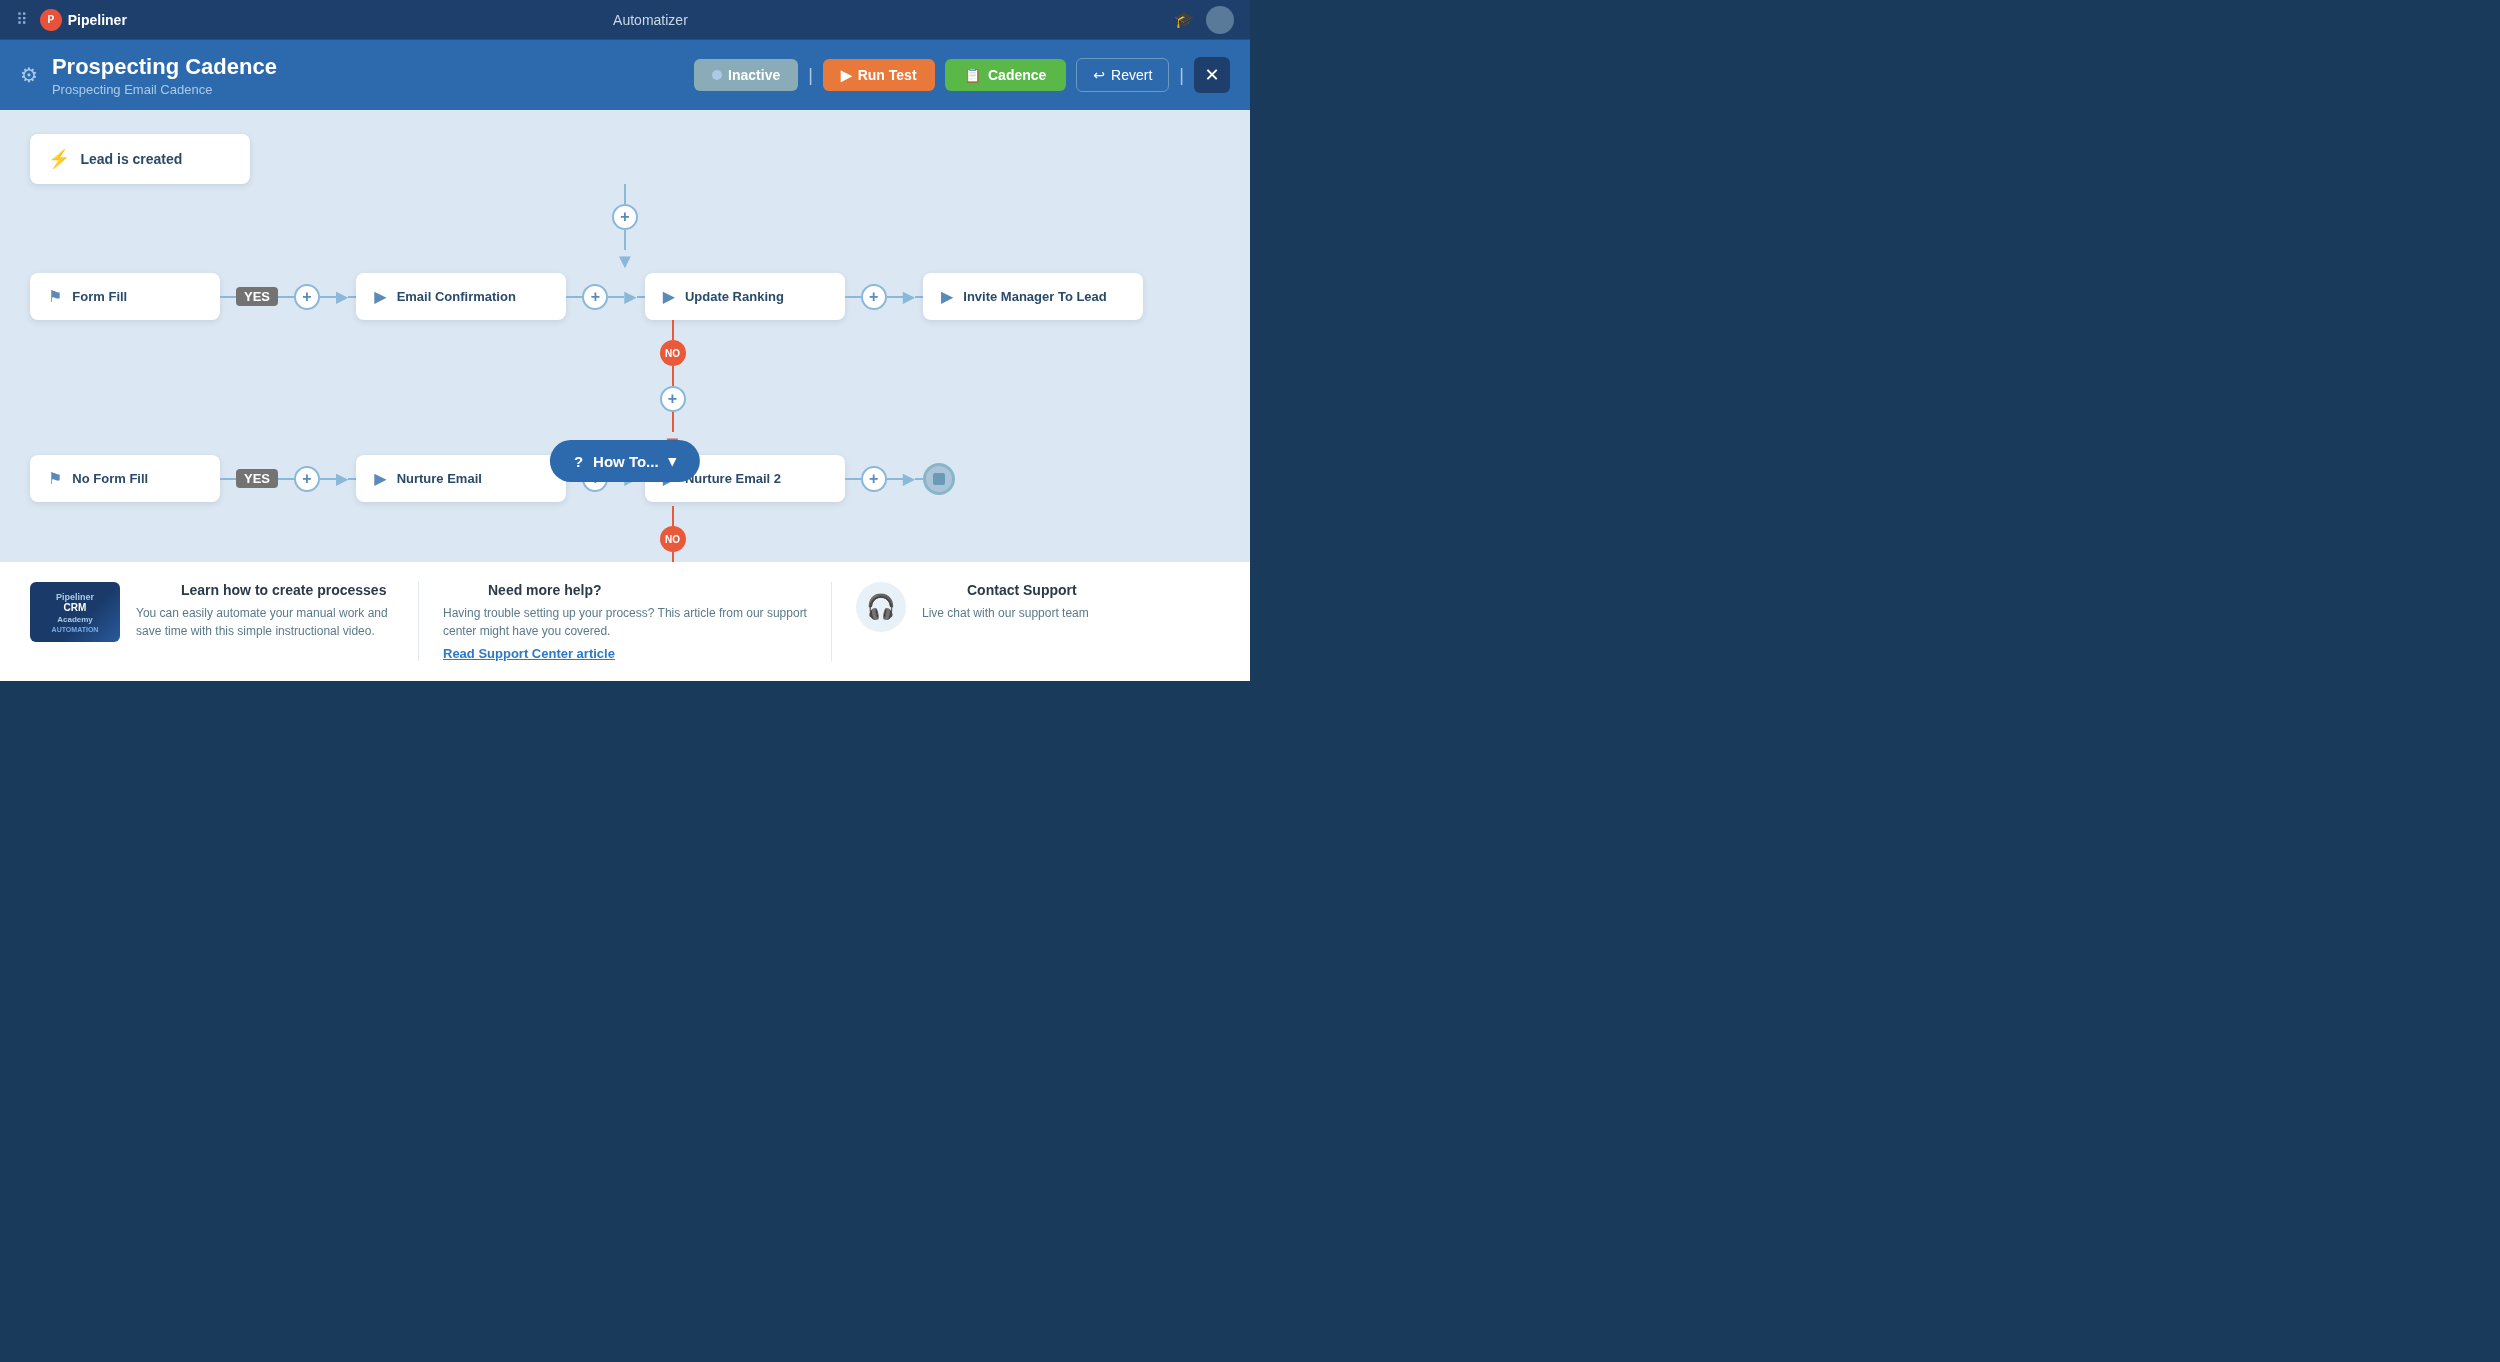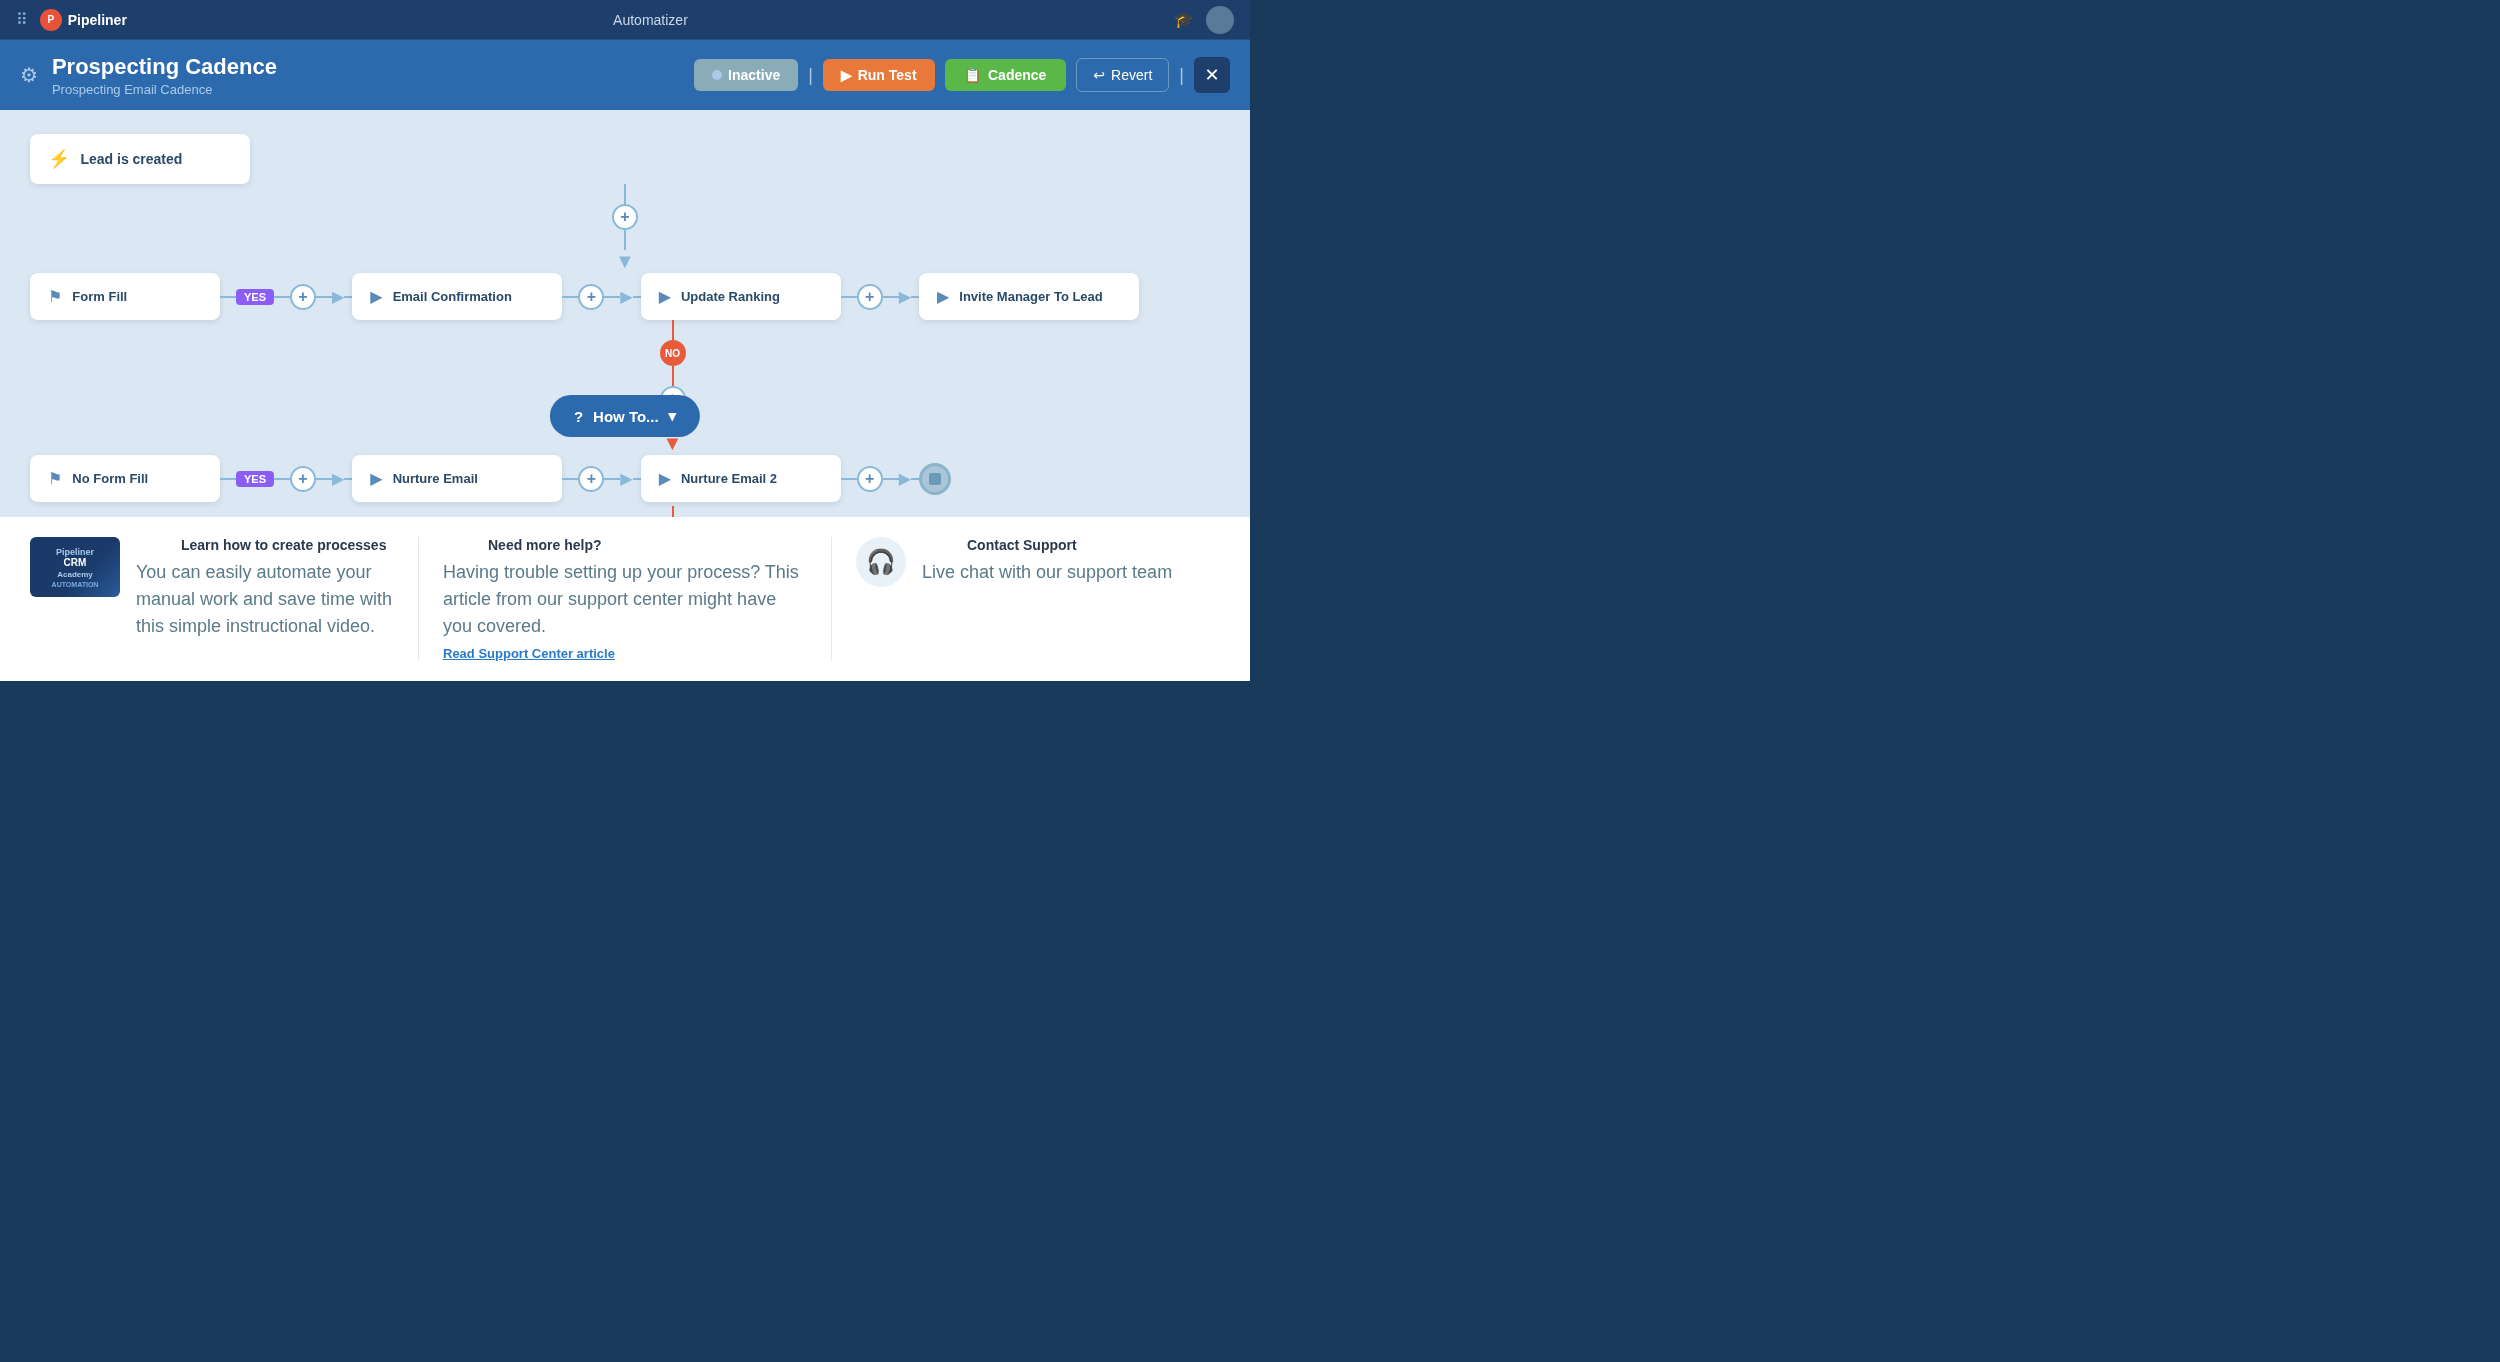--- a/index.html
+++ b/index.html
@@ -149,23 +149,23 @@
       font-size: 16px;
       cursor: pointer;
       display: flex; align-items: center; justify-content: center;
       font-weight: bold;
       flex-shrink: 0;
     }
     .arrow-right { color: #8ab8d8; font-size: 16px; }
     .arrow-down { color: #8ab8d8; font-size: 20px; }
     .arrow-down-red { color: #e85a3a; font-size: 20px; }
     .yes-badge {
-      background: #8b5cf6;
-      color: white;
-      font-size: 11px;
+      background: #737373;
+      color: white;
+      font-size: 13px;
       font-weight: 700;
       padding: 2px 8px;
       border-radius: 4px;
     }
     .no-badge {
       background: #e85a3a;
       color: white;
       font-size: 11px;
       font-weight: 700;
       padding: 3px 7px;
@@ -215,21 +215,21 @@
       border-radius: 6px;
       background: linear-gradient(135deg, #1a3a6a 60%, #2a5a9a 100%);
       flex-shrink: 0;
       display: flex; align-items: center; justify-content: center;
       position: relative;
       overflow: hidden;
     }
     .thumb-logo { color: white; font-size: 11px; font-weight: bold; text-align: center; }
     .help-text-group {}
     .help-title { font-size: 14px; font-weight: 700; color: #2a3a4a; margin-bottom: 6px; margin-left: 45px; }
-    .help-desc { font-size: 18px; color: #5a7a8a; line-height: 1.5; }
+    .help-desc { font-size: 12px; color: #5a7a8a; line-height: 1.5; }
     .help-link { font-size: 13px; color: #2a7ac8; text-decoration: underline; cursor: pointer; margin-top: 6px; display: block; font-weight: 600; }
     .support-icon {
       width: 50px; height: 50px;
       border-radius: 50%;
       background: #e8f0f8;
       display: flex; align-items: center; justify-content: center;
       color: #5a8ab8;
       font-size: 24px;
       flex-shrink: 0;
     }

